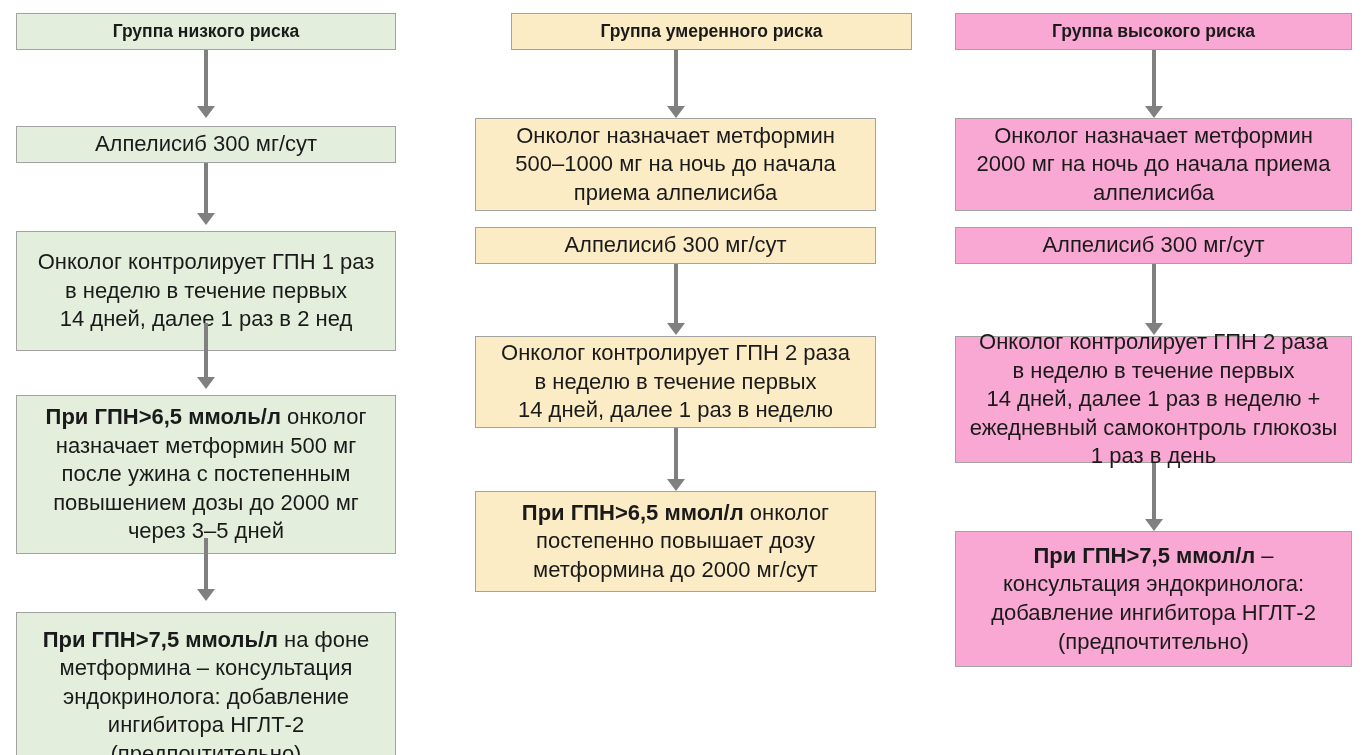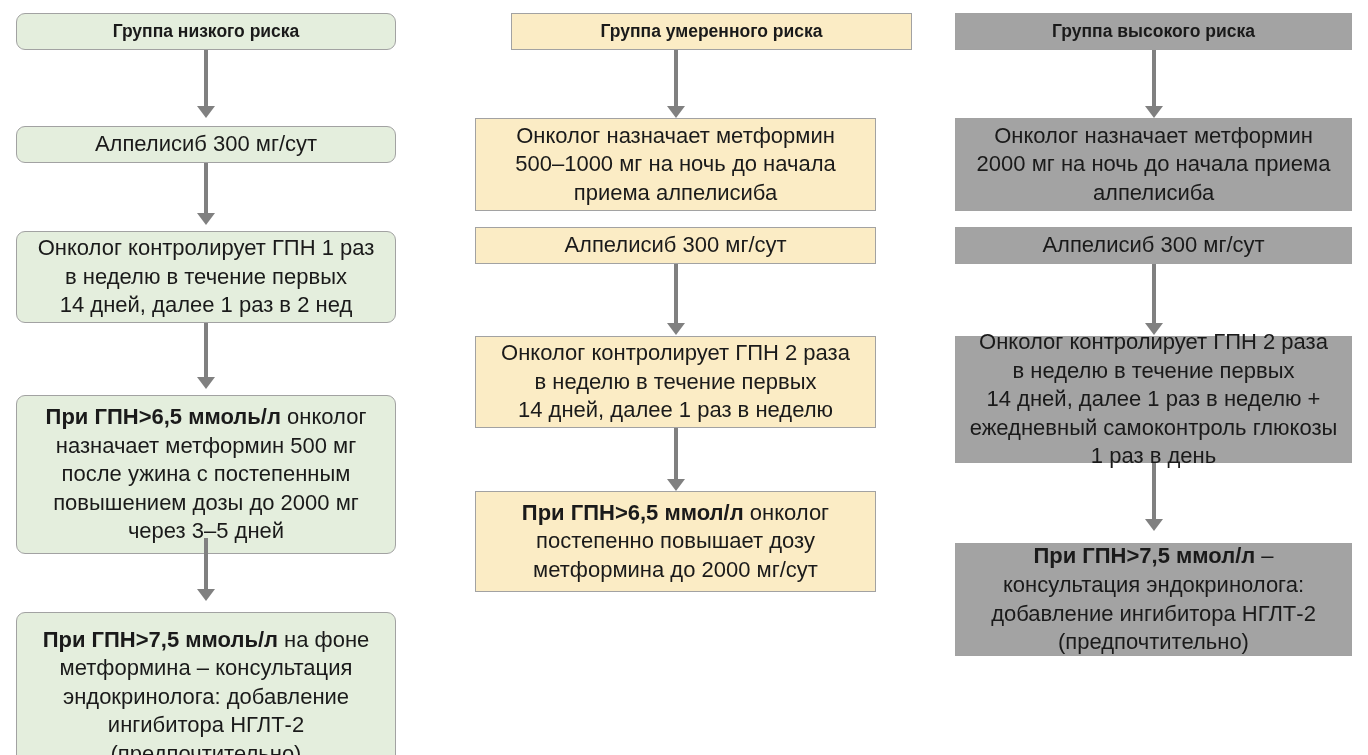--- a/index.html
+++ b/index.html
@@ -48,23 +48,23 @@
     width: 100%;
     white-space: pre-line;
   }
   .node.header {
     font-weight: bold;
     font-size: 17.5px;
   }
   .node.emphasis .txt > b { font-weight: bold; }
 
   
-  .col-low   .node { background: #e4eedd; border-radius: 9px; }
+  .col-low   .node { background: #e4eedd; }
   .col-mod   .node { background: #fbecc5; }
-  .col-high  .node { background: #a3a3a3; }
+  .col-high  .node { background: #f9a8d4; }
 
   
   .arrow {
     position: absolute;
     width: 18px;
     margin-left: -9px;
     pointer-events: none;
   }
   .arrow .shaft {
     position: absolute;
@@ -102,21 +102,21 @@
 
     <div class="node" style="top:126px;height:37px;">
       <span class="txt">Алпелисиб 300 мг/сут</span>
     </div>
 
     <div class="arrow" style="left:50%;top:163px;height:62px;">
       <div class="shaft" style="height:50px;"></div>
       <div class="head"></div>
     </div>
 
-    <div class="node" style="top:231px;height:92px;">
+    <div class="node" style="top:231px;height:120px;">
       <span class="txt">Онколог контролирует ГПН 1 раз
 в неделю в течение первых
 14 дней, далее 1 раз в 2 нед</span>
     </div>
 
     <div class="arrow" style="left:50%;top:323px;height:66px;">
       <div class="shaft" style="height:54px;"></div>
       <div class="head"></div>
     </div>
 
@@ -218,21 +218,21 @@
 14 дней, далее 1 раз в неделю +
 ежедневный самоконтроль глюкозы
 1 раз в день</span>
     </div>
 
     <div class="arrow" style="left:50%;top:463px;height:68px;">
       <div class="shaft" style="height:56px;"></div>
       <div class="head"></div>
     </div>
 
-    <div class="node emphasis" style="top:531px;height:113px;margin-top:12px;">
+    <div class="node emphasis" style="top:531px;height:136px;">
       <span class="txt"><b>При ГПН&gt;7,5 ммол/л</b> –
 консультация эндокринолога:
 добавление ингибитора НГЛТ-2
 (предпочтительно)</span>
     </div>
   </div>
 
 </div>
 
 </body></html>

